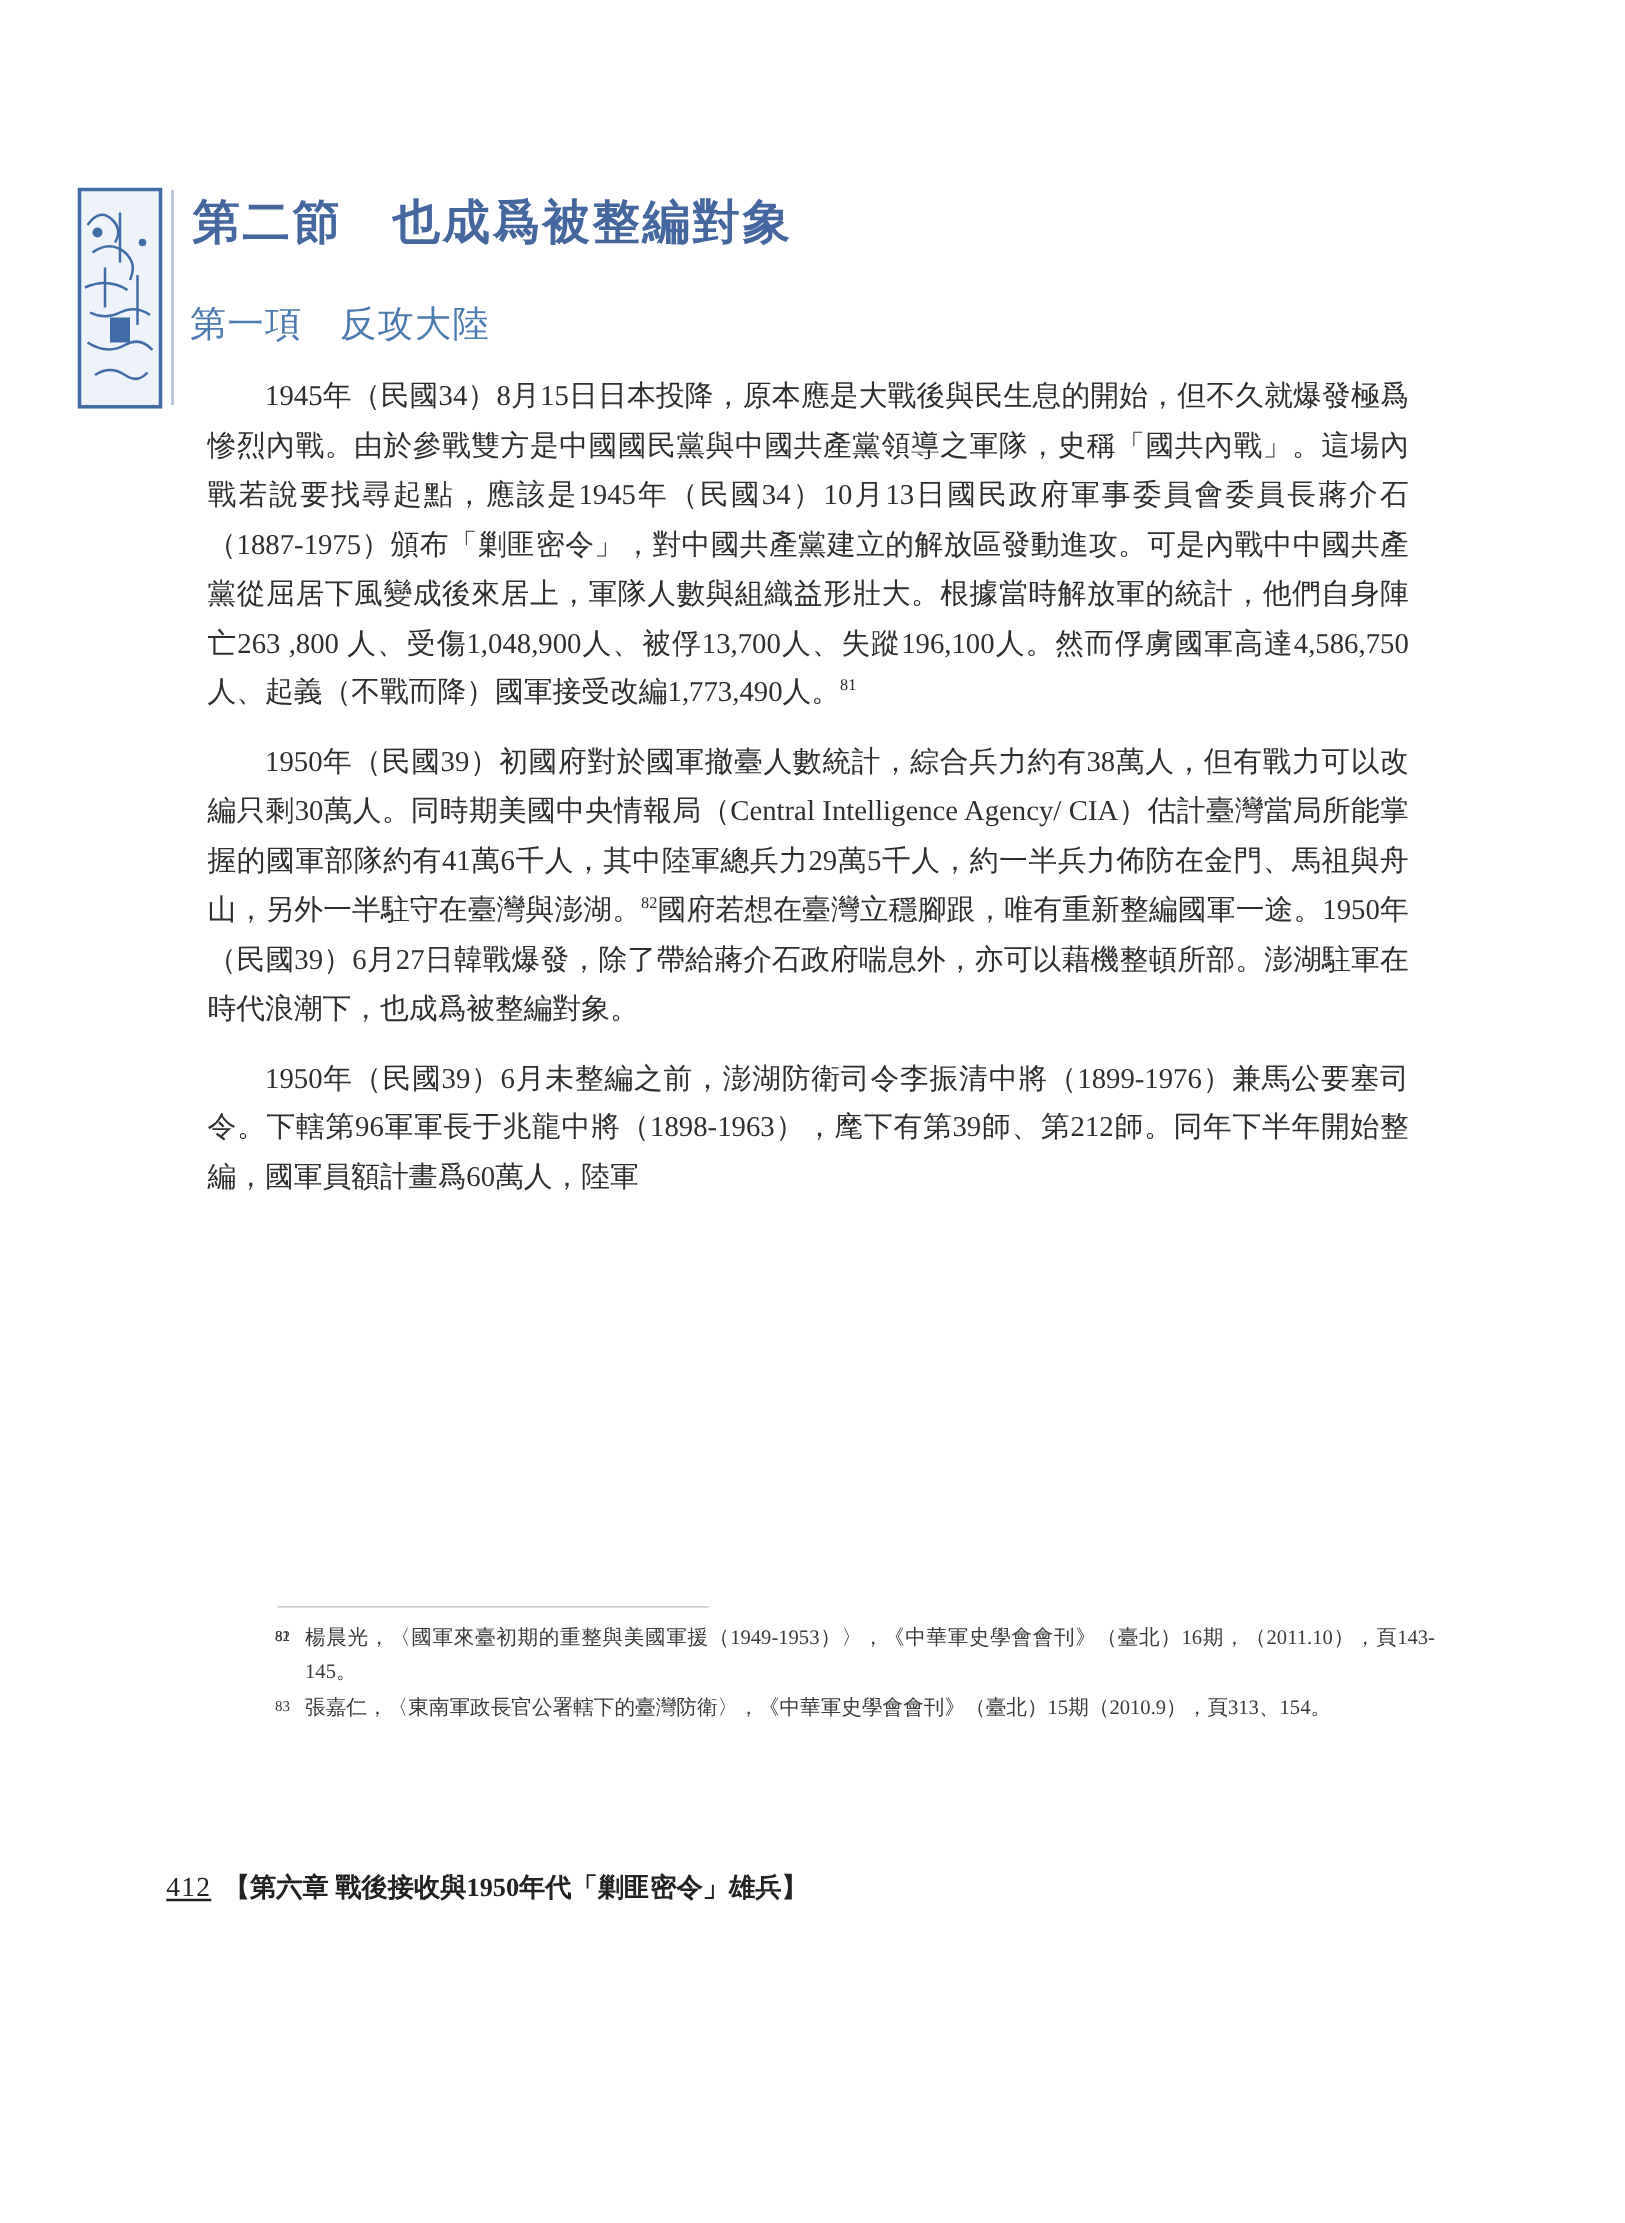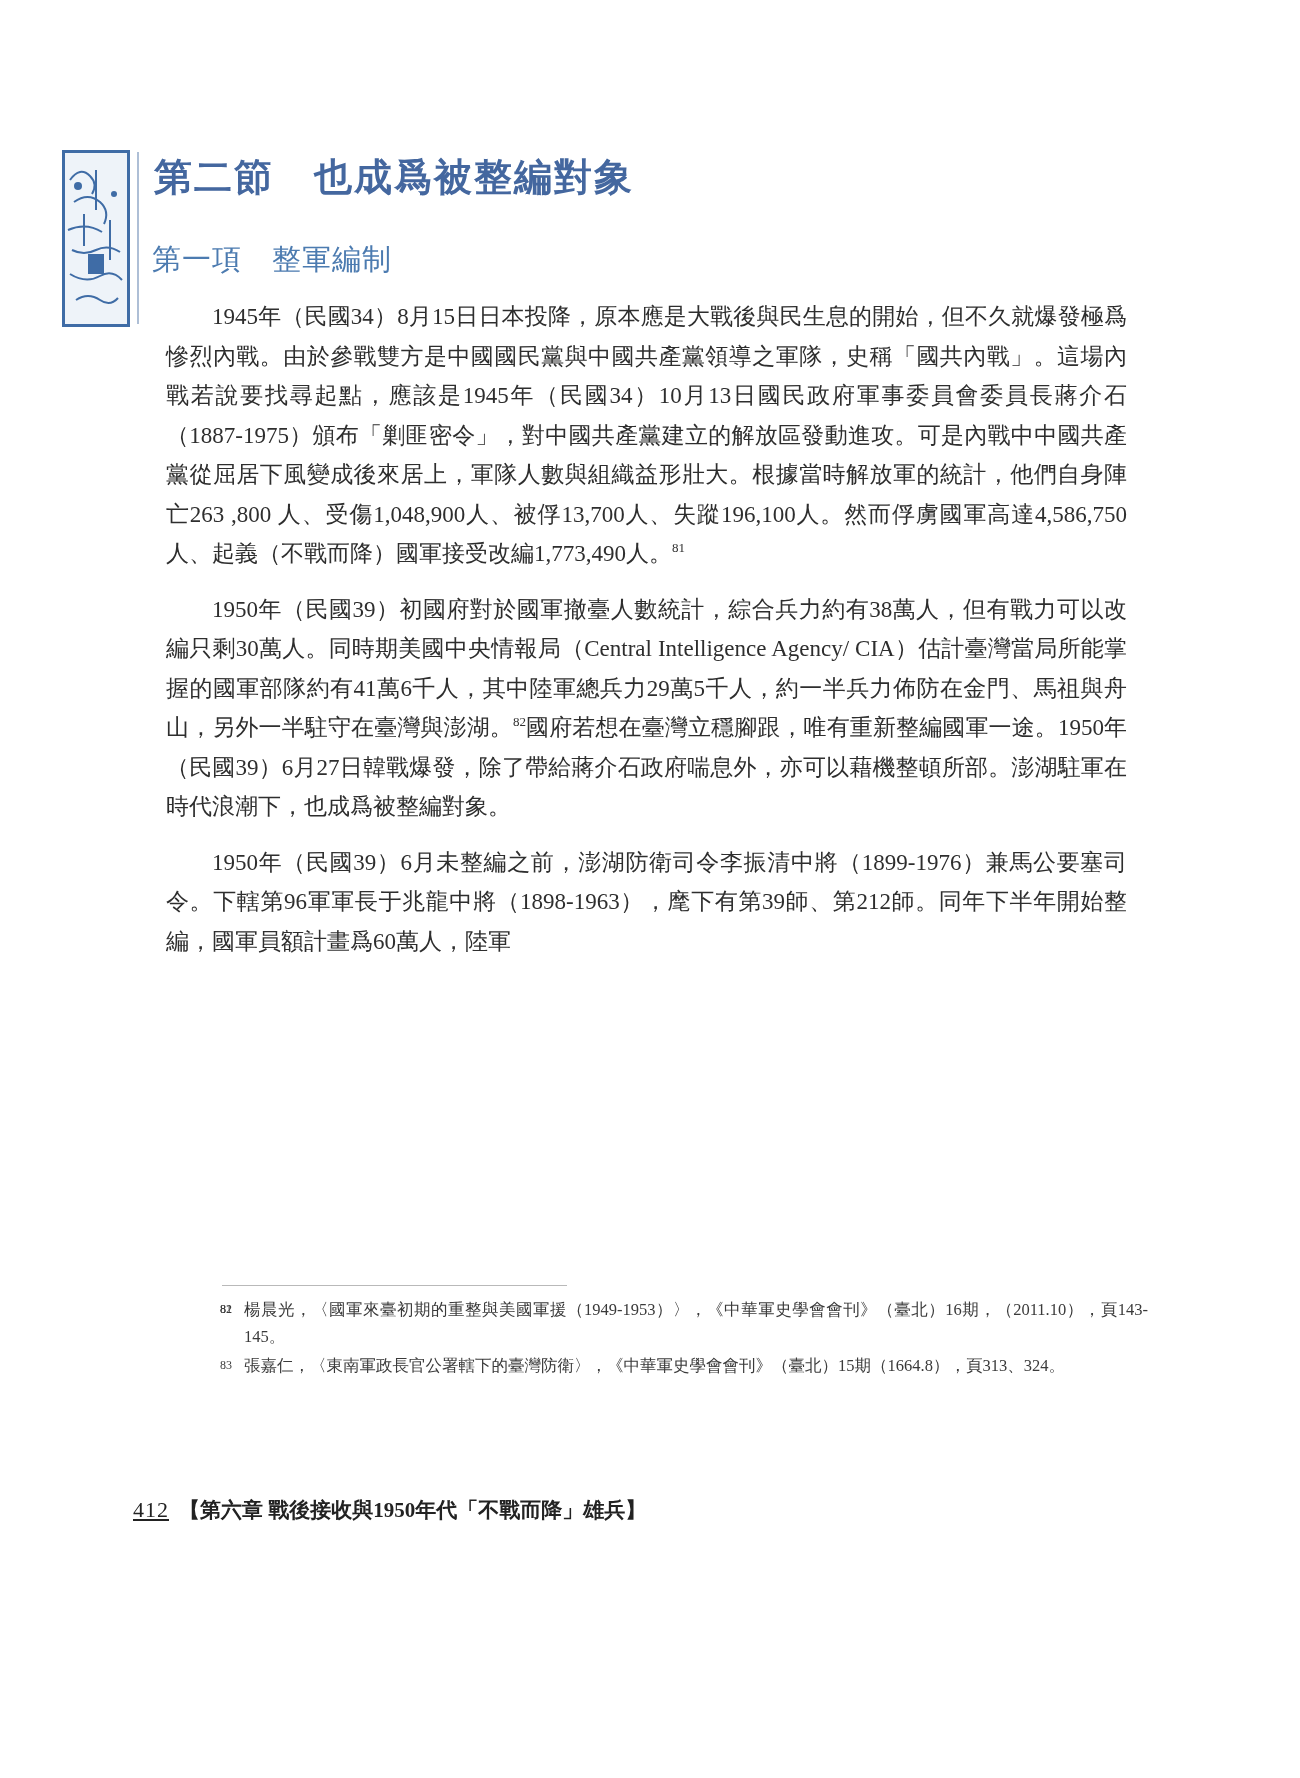--- a/index.html
+++ b/index.html
@@ -76,32 +76,32 @@
       <rect x="26" y="104" width="16" height="20"></rect>
       <circle cx="16" cy="36" r="4"></circle>
       <circle cx="52" cy="44" r="3"></circle>
     </g>
   </svg>
 </div>
 
 <div class="title-rule"></div>
 
 <h1 class="section-title" style="margin:0;">第二節　也成爲被整編對象</h1>
-<h2 class="subsection-title" style="margin:0;">第一項　整軍編制</h2>
+<h2 class="subsection-title" style="margin:0;">第一項　反攻大陸</h2>
 
 <div class="body-text">
     <p>1945年（民國34）8月15日日本投降，原本應是大戰後與民生息的開始，但不久就爆發極爲慘烈內戰。由於參戰雙方是中國國民黨與中國共產黨領導之軍隊，史稱「國共內戰」。這場內戰若說要找尋起點，應該是1945年（民國34）10月13日國民政府軍事委員會委員長蔣介石（1887-1975）頒布「剿匪密令」，對中國共產黨建立的解放區發動進攻。可是內戰中中國共產黨從屈居下風變成後來居上，軍隊人數與組織益形壯大。根據當時解放軍的統計，他們自身陣亡263 ,800 人、受傷1,048,900人、被俘13,700人、失蹤196,100人。然而俘虜國軍高達4,586,750人、起義（不戰而降）國軍接受改編1,773,490人。<sup>81</sup></p>
     <p>1950年（民國39）初國府對於國軍撤臺人數統計，綜合兵力約有38萬人，但有戰力可以改編只剩30萬人。同時期美國中央情報局（Central Intelligence Agency/ CIA）估計臺灣當局所能掌握的國軍部隊約有41萬6千人，其中陸軍總兵力29萬5千人，約一半兵力佈防在金門、馬祖與舟山，另外一半駐守在臺灣與澎湖。<sup>82</sup>國府若想在臺灣立穩腳跟，唯有重新整編國軍一途。1950年（民國39）6月27日韓戰爆發，除了帶給蔣介石政府喘息外，亦可以藉機整頓所部。澎湖駐軍在時代浪潮下，也成爲被整編對象。</p>
     <p>1950年（民國39）6月未整編之前，澎湖防衛司令李振清中將（1899-1976）兼馬公要塞司令。下轄第96軍軍長于兆龍中將（1898-1963），麾下有第39師、第212師。同年下半年開始整編，國軍員額計畫爲60萬人，陸軍</p>
   </div>
 
 <div class="footnotes">
   <hr class="footnote-rule">
   <div>
       <div class="footnote"><span class="fn-num">81</span></div>
       <div class="footnote"><span class="fn-num">82</span><span>楊晨光，〈國軍來臺初期的重整與美國軍援（1949-1953）〉，《中華軍史學會會刊》（臺北）16期，（2011.10），頁143-145。</span></div>
-      <div class="footnote"><span class="fn-num">83</span><span>張嘉仁，〈東南軍政長官公署轄下的臺灣防衛〉，《中華軍史學會會刊》（臺北）15期（1664.8），頁313、324。</span></div>
+      <div class="footnote"><span class="fn-num">83</span><span>張嘉仁，〈東南軍政長官公署轄下的臺灣防衛〉，《中華軍史學會會刊》（臺北）15期（2010.9），頁313、154。</span></div>
     </div>
 </div>
 
 <div class="page-footer">
-  <span class="page-num">412</span><span class="chapter">【第六章 戰後接收與1950年代「不戰而降」雄兵】</span>
+  <span class="page-num">412</span><span class="chapter">【第六章 戰後接收與1950年代「剿匪密令」雄兵】</span>
 </div>
 
 </body></html>

